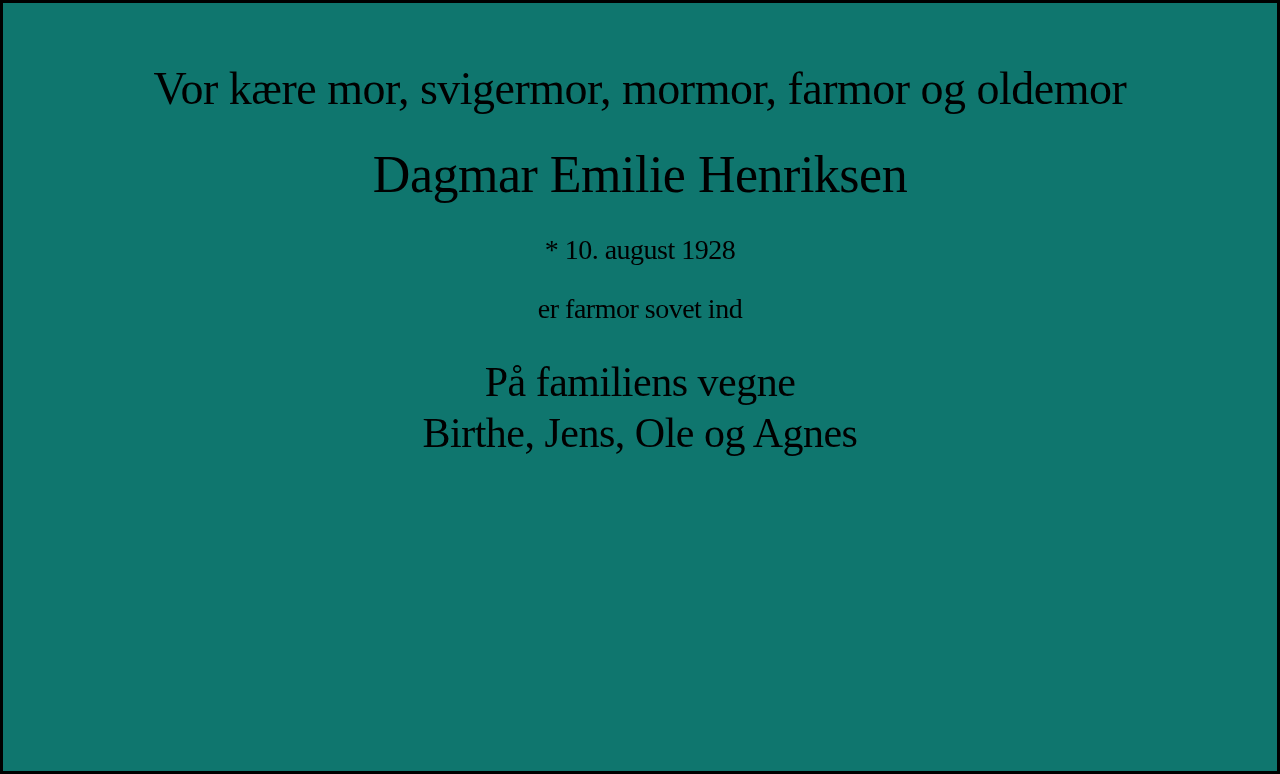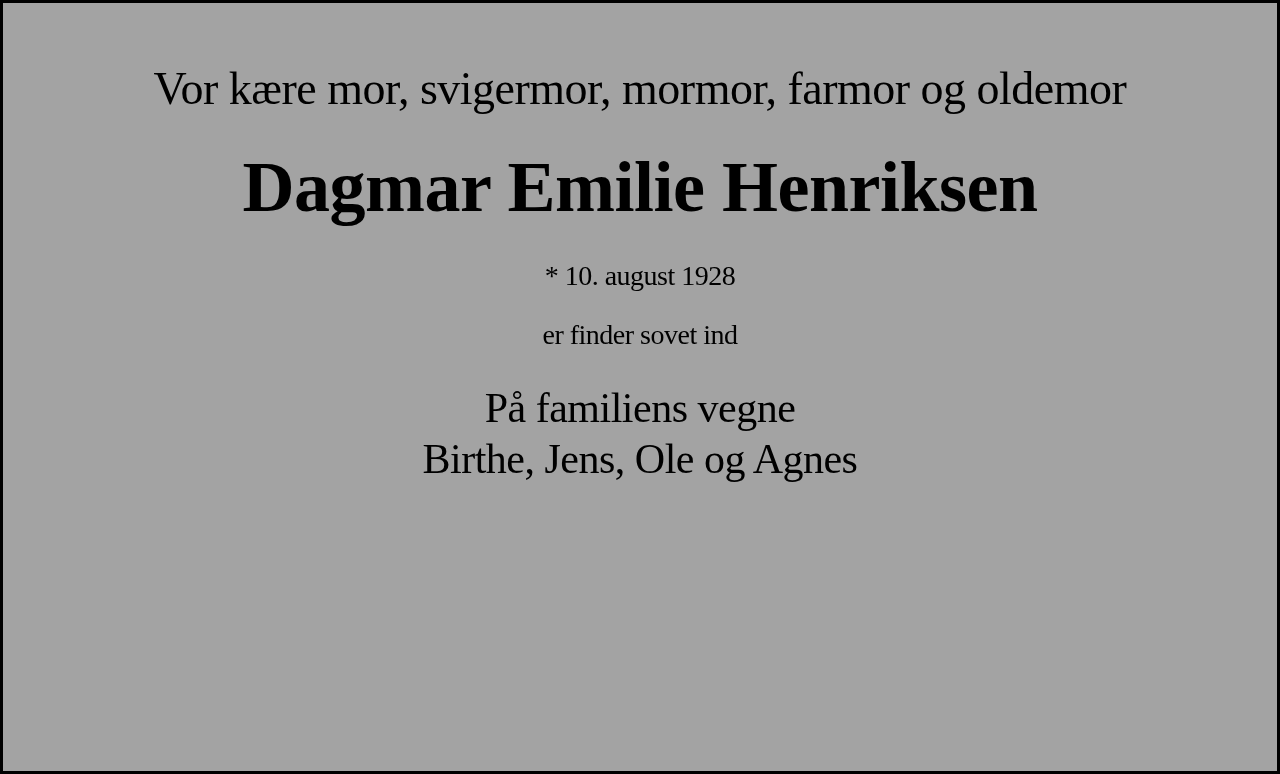--- a/index.html
+++ b/index.html
@@ -5,38 +5,38 @@
   html, body {
     margin: 0;
     padding: 0;
     background: #ffffff;
   }
   .notice-card {
     box-sizing: border-box;
     width: 1280px;
     height: 774px;
     border: 3px solid #000000;
-    background: #a3a3a3;
+    background: #0f766e;
     font-family: "Liberation Serif", "DejaVu Serif", serif;
     color: #000000;
     text-align: center;
     padding-top: 56px;
     overflow: hidden;
   }
   .notice-card p {
     margin: 0;
     letter-spacing: -0.5px;
   }
   .intro-line {
     font-size: 46px;
     line-height: 1.3;
   }
   .deceased-name {
-    font-size: 72px;
-    font-weight: bold;
+    font-size: 52px;
+    font-weight: normal;
     line-height: 1.3;
     margin-top: 22px !important;
   }
   .body-line {
     font-size: 28px;
     line-height: 1.3;
   }
   .birth-line   { margin-top: 24px !important; }
   .sleep-line   { margin-top: 22px !important; }
   .place-line   { margin-top: 22px !important; }
@@ -58,21 +58,21 @@
 <body>
 
 <div class="notice-card">
 
   <p class="intro-line">Vor kære mor, svigermor, mormor, farmor og oldemor</p>
 
   <p class="deceased-name">Dagmar Emilie Henriksen</p>
 
   <p class="body-line birth-line">* 10. august 1928</p>
 
-  <p class="body-line sleep-line">er finder sovet ind</p>
+  <p class="body-line sleep-line">er farmor sovet ind</p>
 
 
   <div class="line-group">
     <p>På familiens vegne</p>
     <p class="family-names">Birthe, Jens, Ole og Agnes</p>
   </div>
 
 
 </div>
 

